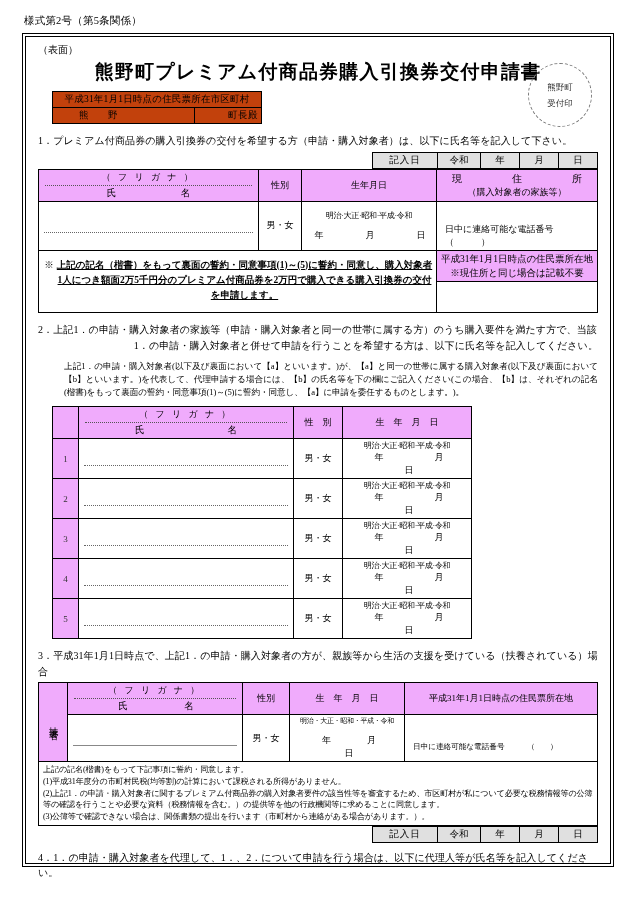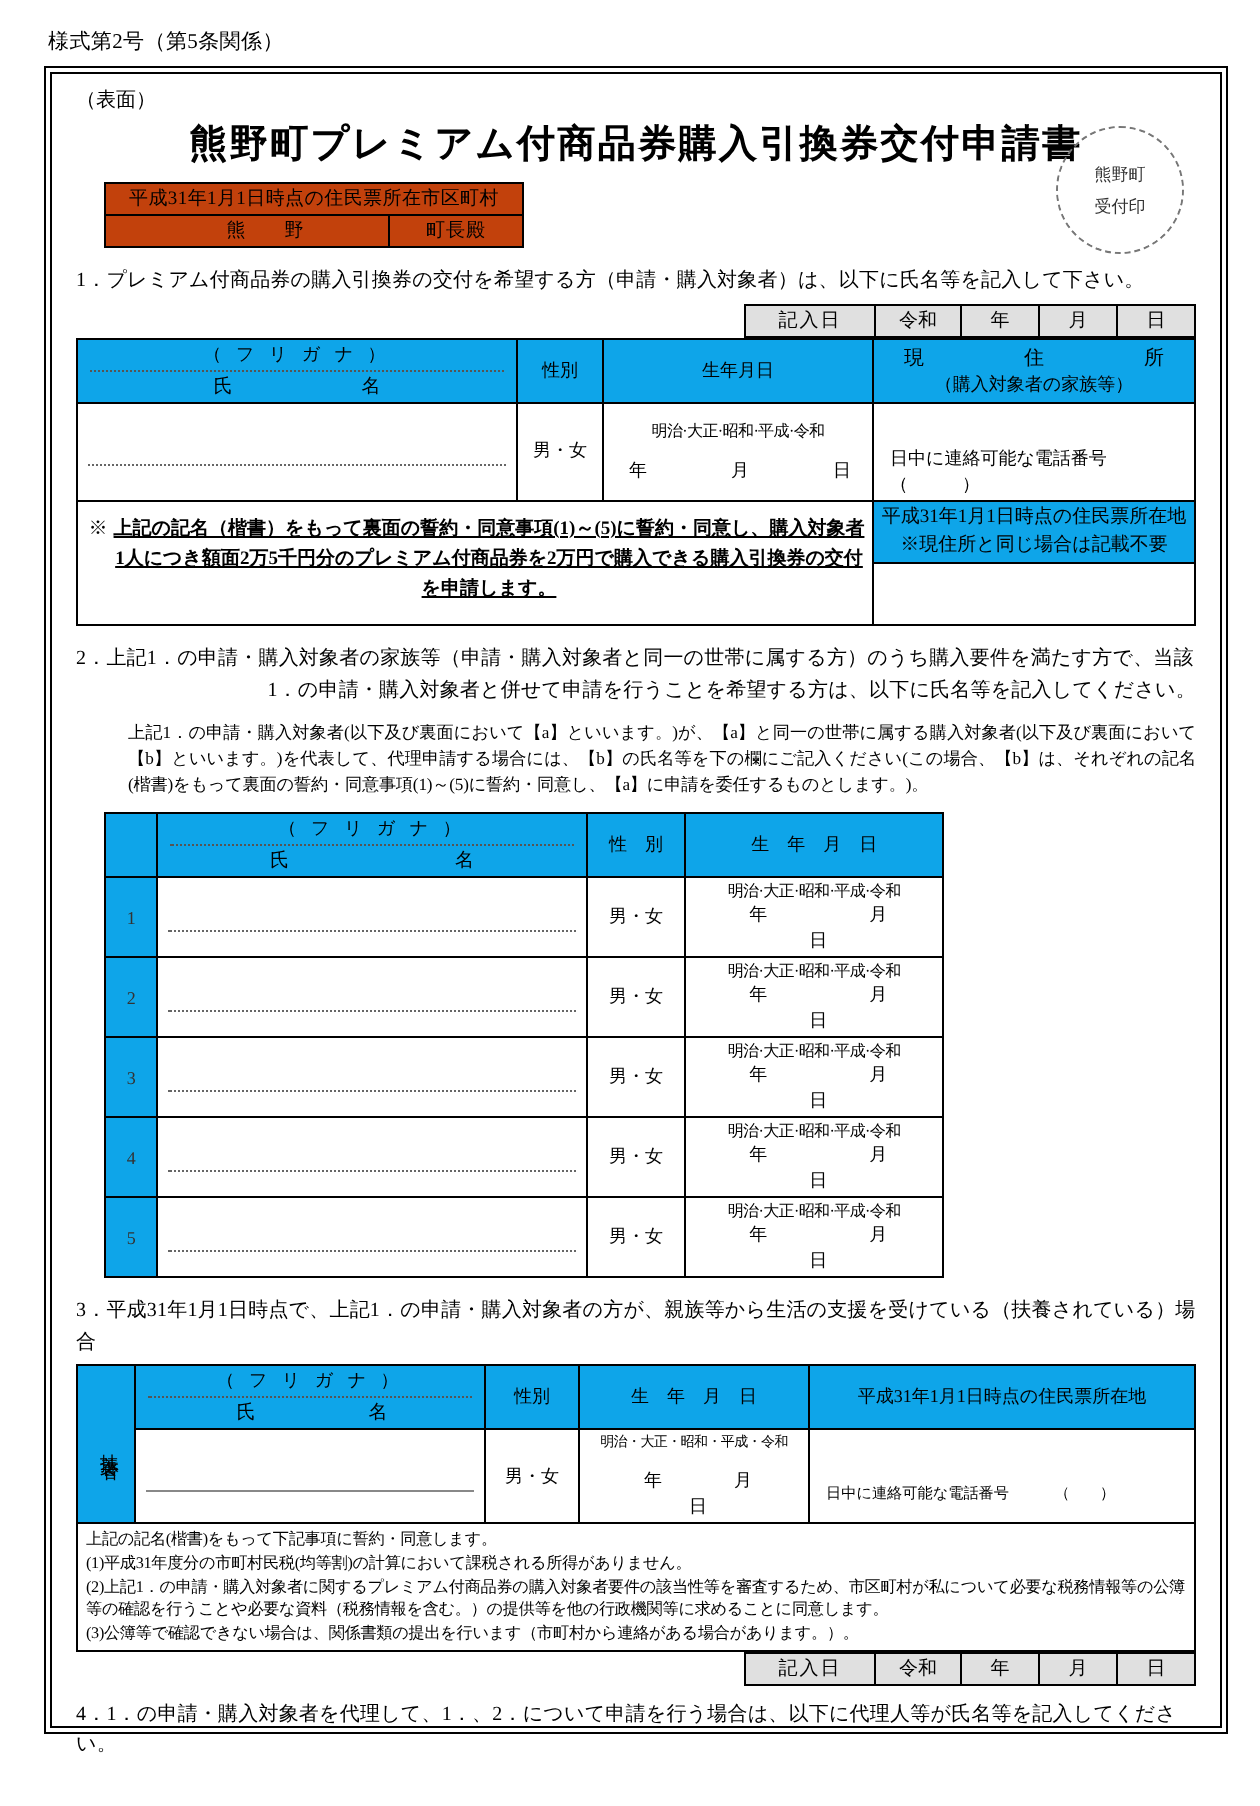--- a/index.html
+++ b/index.html
@@ -84,22 +84,22 @@
     border: 1px solid #000;
     border-collapse: collapse;
   }
   .muni-box td {
     border: 1px solid #000;
     font-size: 9.5px;
     padding: 1px 3px;
     background: #c2410c;
   }
   .muni-top { text-align: center; letter-spacing: 0.2px; }
-  .muni-name { text-align: center; letter-spacing: 5px; padding-left: 26px !important; }
-  .muni-suffix { text-align: center; letter-spacing: 0.5px; width: 60px; }
+  .muni-name { text-align: left; letter-spacing: 5px; padding-left: 26px !important; }
+  .muni-suffix { text-align: right; letter-spacing: 0.5px; width: 60px; }
 
   
   .lead {
     font-size: 10px;
     line-height: 1.55;
     margin: 9px 0 3px 0;
     letter-spacing: 0.1px;
   }
   .lead .ind { display: block; padding-left: 14px; text-align: right; }
   .lead-first { padding-left: 0; }
@@ -116,21 +116,21 @@
   table.grid {
     border-collapse: collapse;
     font-size: 9px;
   }
   table.grid td {
     border: 1px solid #000;
     padding: 1px 2px;
     vertical-align: middle;
     text-align: center;
   }
-  .sh { background: #0ea5e9; }
+  .sh { background: #f0abfc; }
   .blank { background: #ffffff; }
 
   
   .date-strip {
     border-collapse: collapse;
     font-size: 9.5px;
     margin-left: auto;
   }
   .date-strip td {
     border: 1px solid #000;

